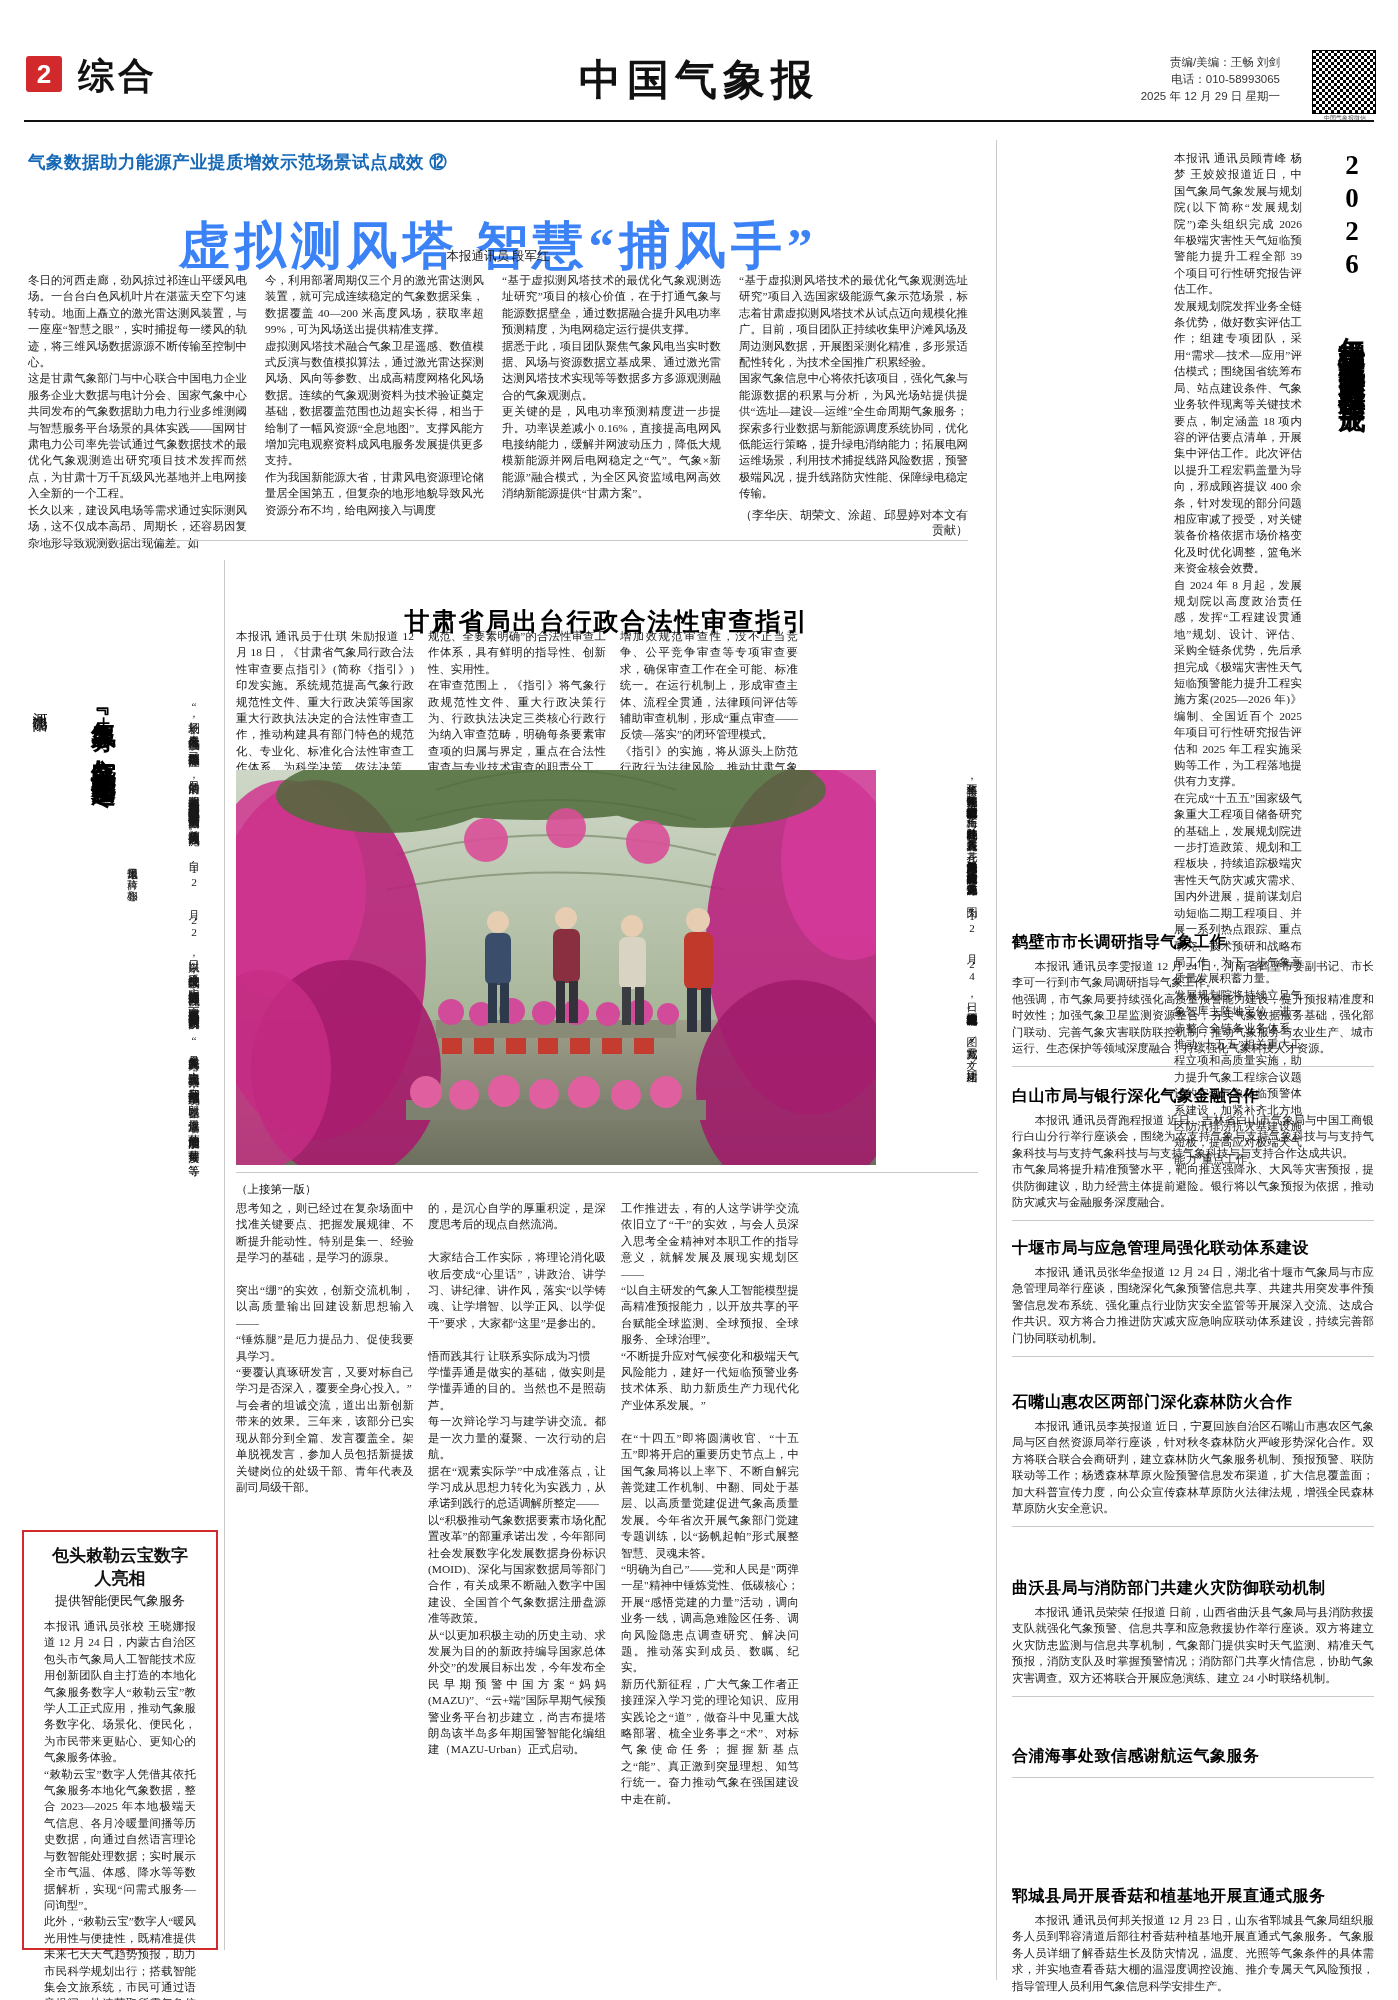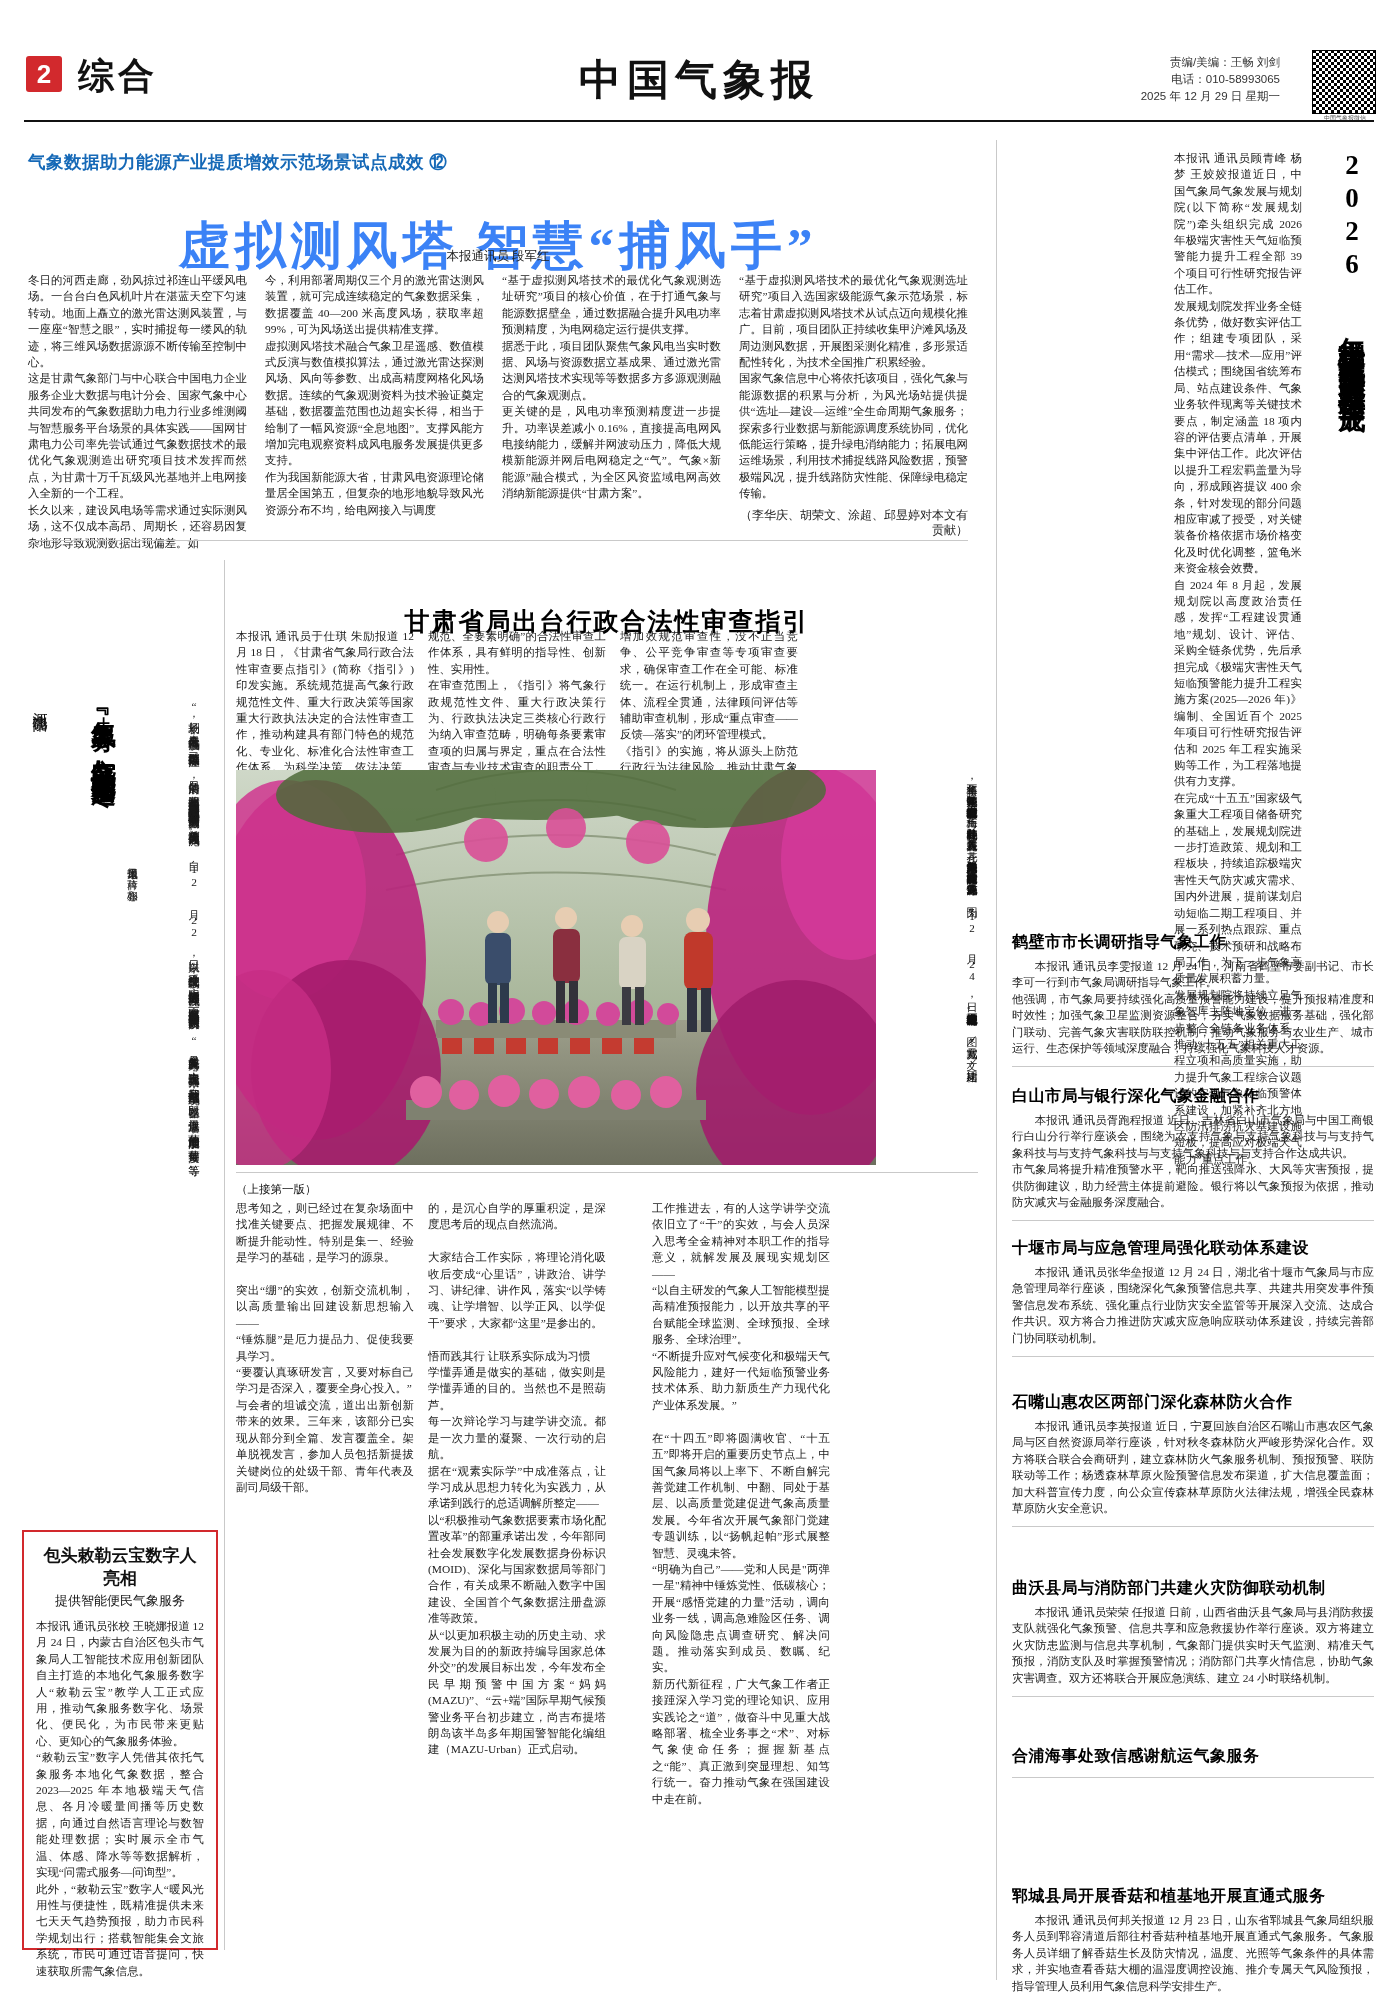--- a/index.html
+++ b/index.html
@@ -114,27 +114,27 @@
   .photo-cap{
     position:absolute;left:888px;top:776px;width:92px;
     writing-mode:vertical-rl;text-orientation:upright;
     font-size:11px;line-height:17px;color:#111;height:380px;
   }
 
   
   #cont-label{position:absolute;left:236px;top:1182px;font-size:11.5px;color:#111;}
   #bc1{left:236px;top:1200px;width:178px;height:720px;}
   #bc2{left:428px;top:1200px;width:178px;height:720px;}
-  #bc3{left:652px;top:1200px;width:178px;height:720px;}
+  #bc3{left:621px;top:1200px;width:178px;height:720px;}
   #bc4{left:812px;top:1200px;width:166px;height:720px;}
 
   
   .redbox{
     position:absolute;left:22px;top:1530px;width:196px;height:420px;
-    border:2px solid #d2292d;padding:10px 12px;box-sizing:border-box;background:#fff;
+    border:2px solid #d2292d;padding:10px 20px;box-sizing:border-box;background:#fff;
   }
   .redbox h3{margin:2px 0 2px;font-size:17px;font-weight:bold;letter-spacing:0;text-align:center;}
   .redbox .sub{font-size:13px;text-align:center;margin:0 0 8px;color:#111;}
 
   
   .rt-vert-title{
     position:absolute;right:26px;top:150px;height:620px;
     writing-mode:vertical-rl;text-orientation:upright;
     font-size:27px;font-weight:bold;letter-spacing:3px;line-height:40px;color:#000;
   }

